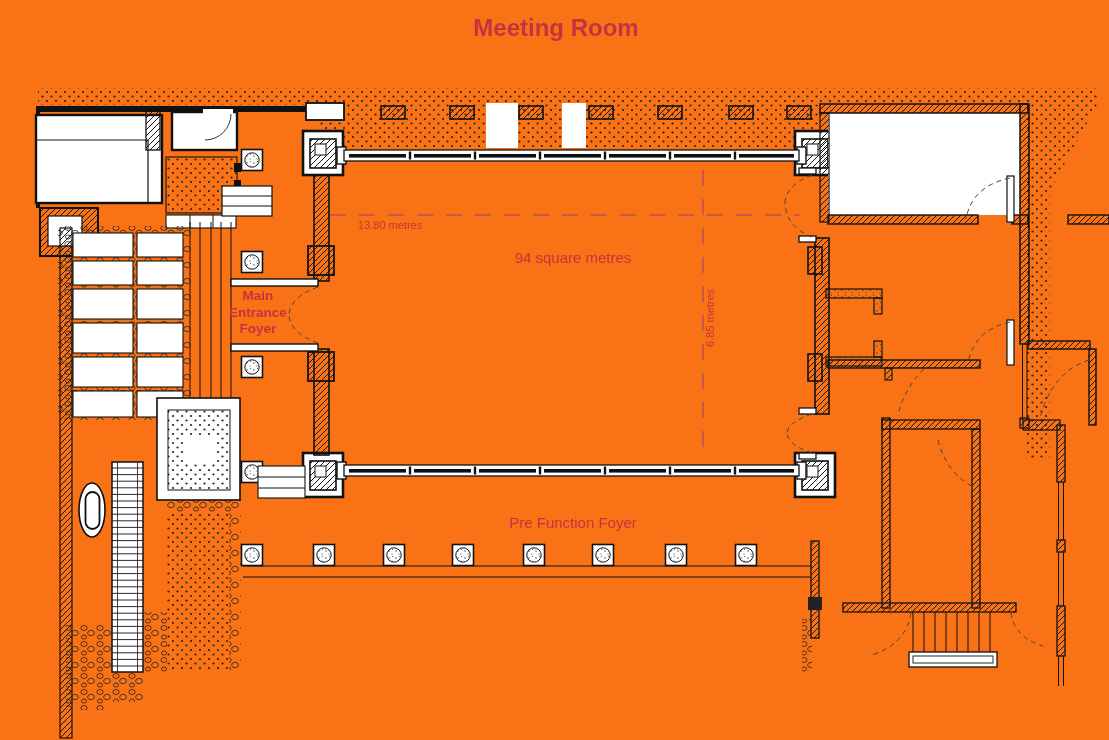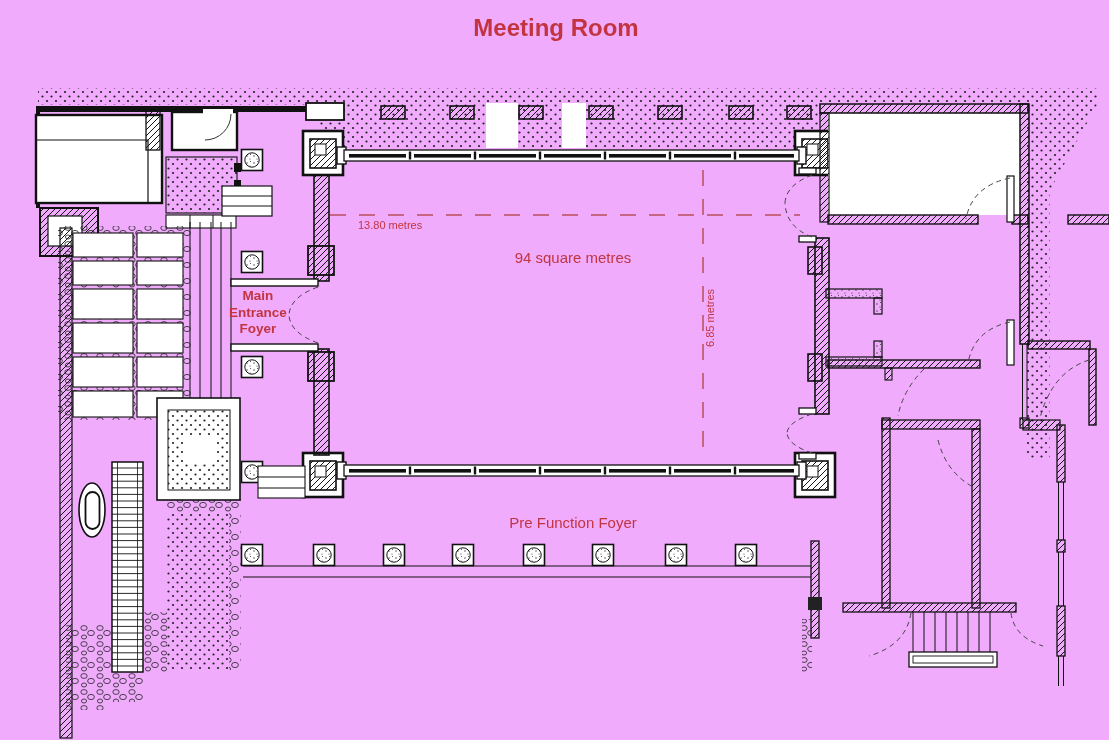--- a/index.html
+++ b/index.html
@@ -1,16 +1,16 @@
 <!DOCTYPE html>
 <html><head>
 <meta charset="utf-8">
 <style>
   html,body{margin:0;padding:0;background:#ffffff;}
-  #stage{position:relative;width:1109px;height:740px;background:#f0abfc;overflow:hidden;
+  #stage{position:relative;width:1109px;height:740px;background:#f97316;overflow:hidden;
          font-family:"Liberation Sans",sans-serif;}
   svg{position:absolute;left:0;top:0;}
   text{font-family:"Liberation Sans",sans-serif;}
   .red-label{fill:#c23540;}
   .title-text{font-size:24px;font-weight:600;}
   .big-label{font-size:15px;}
   .mid-label{font-size:13.5px;font-weight:600;}
   .dim-label{font-size:11px;}
 </style>
 </head>

